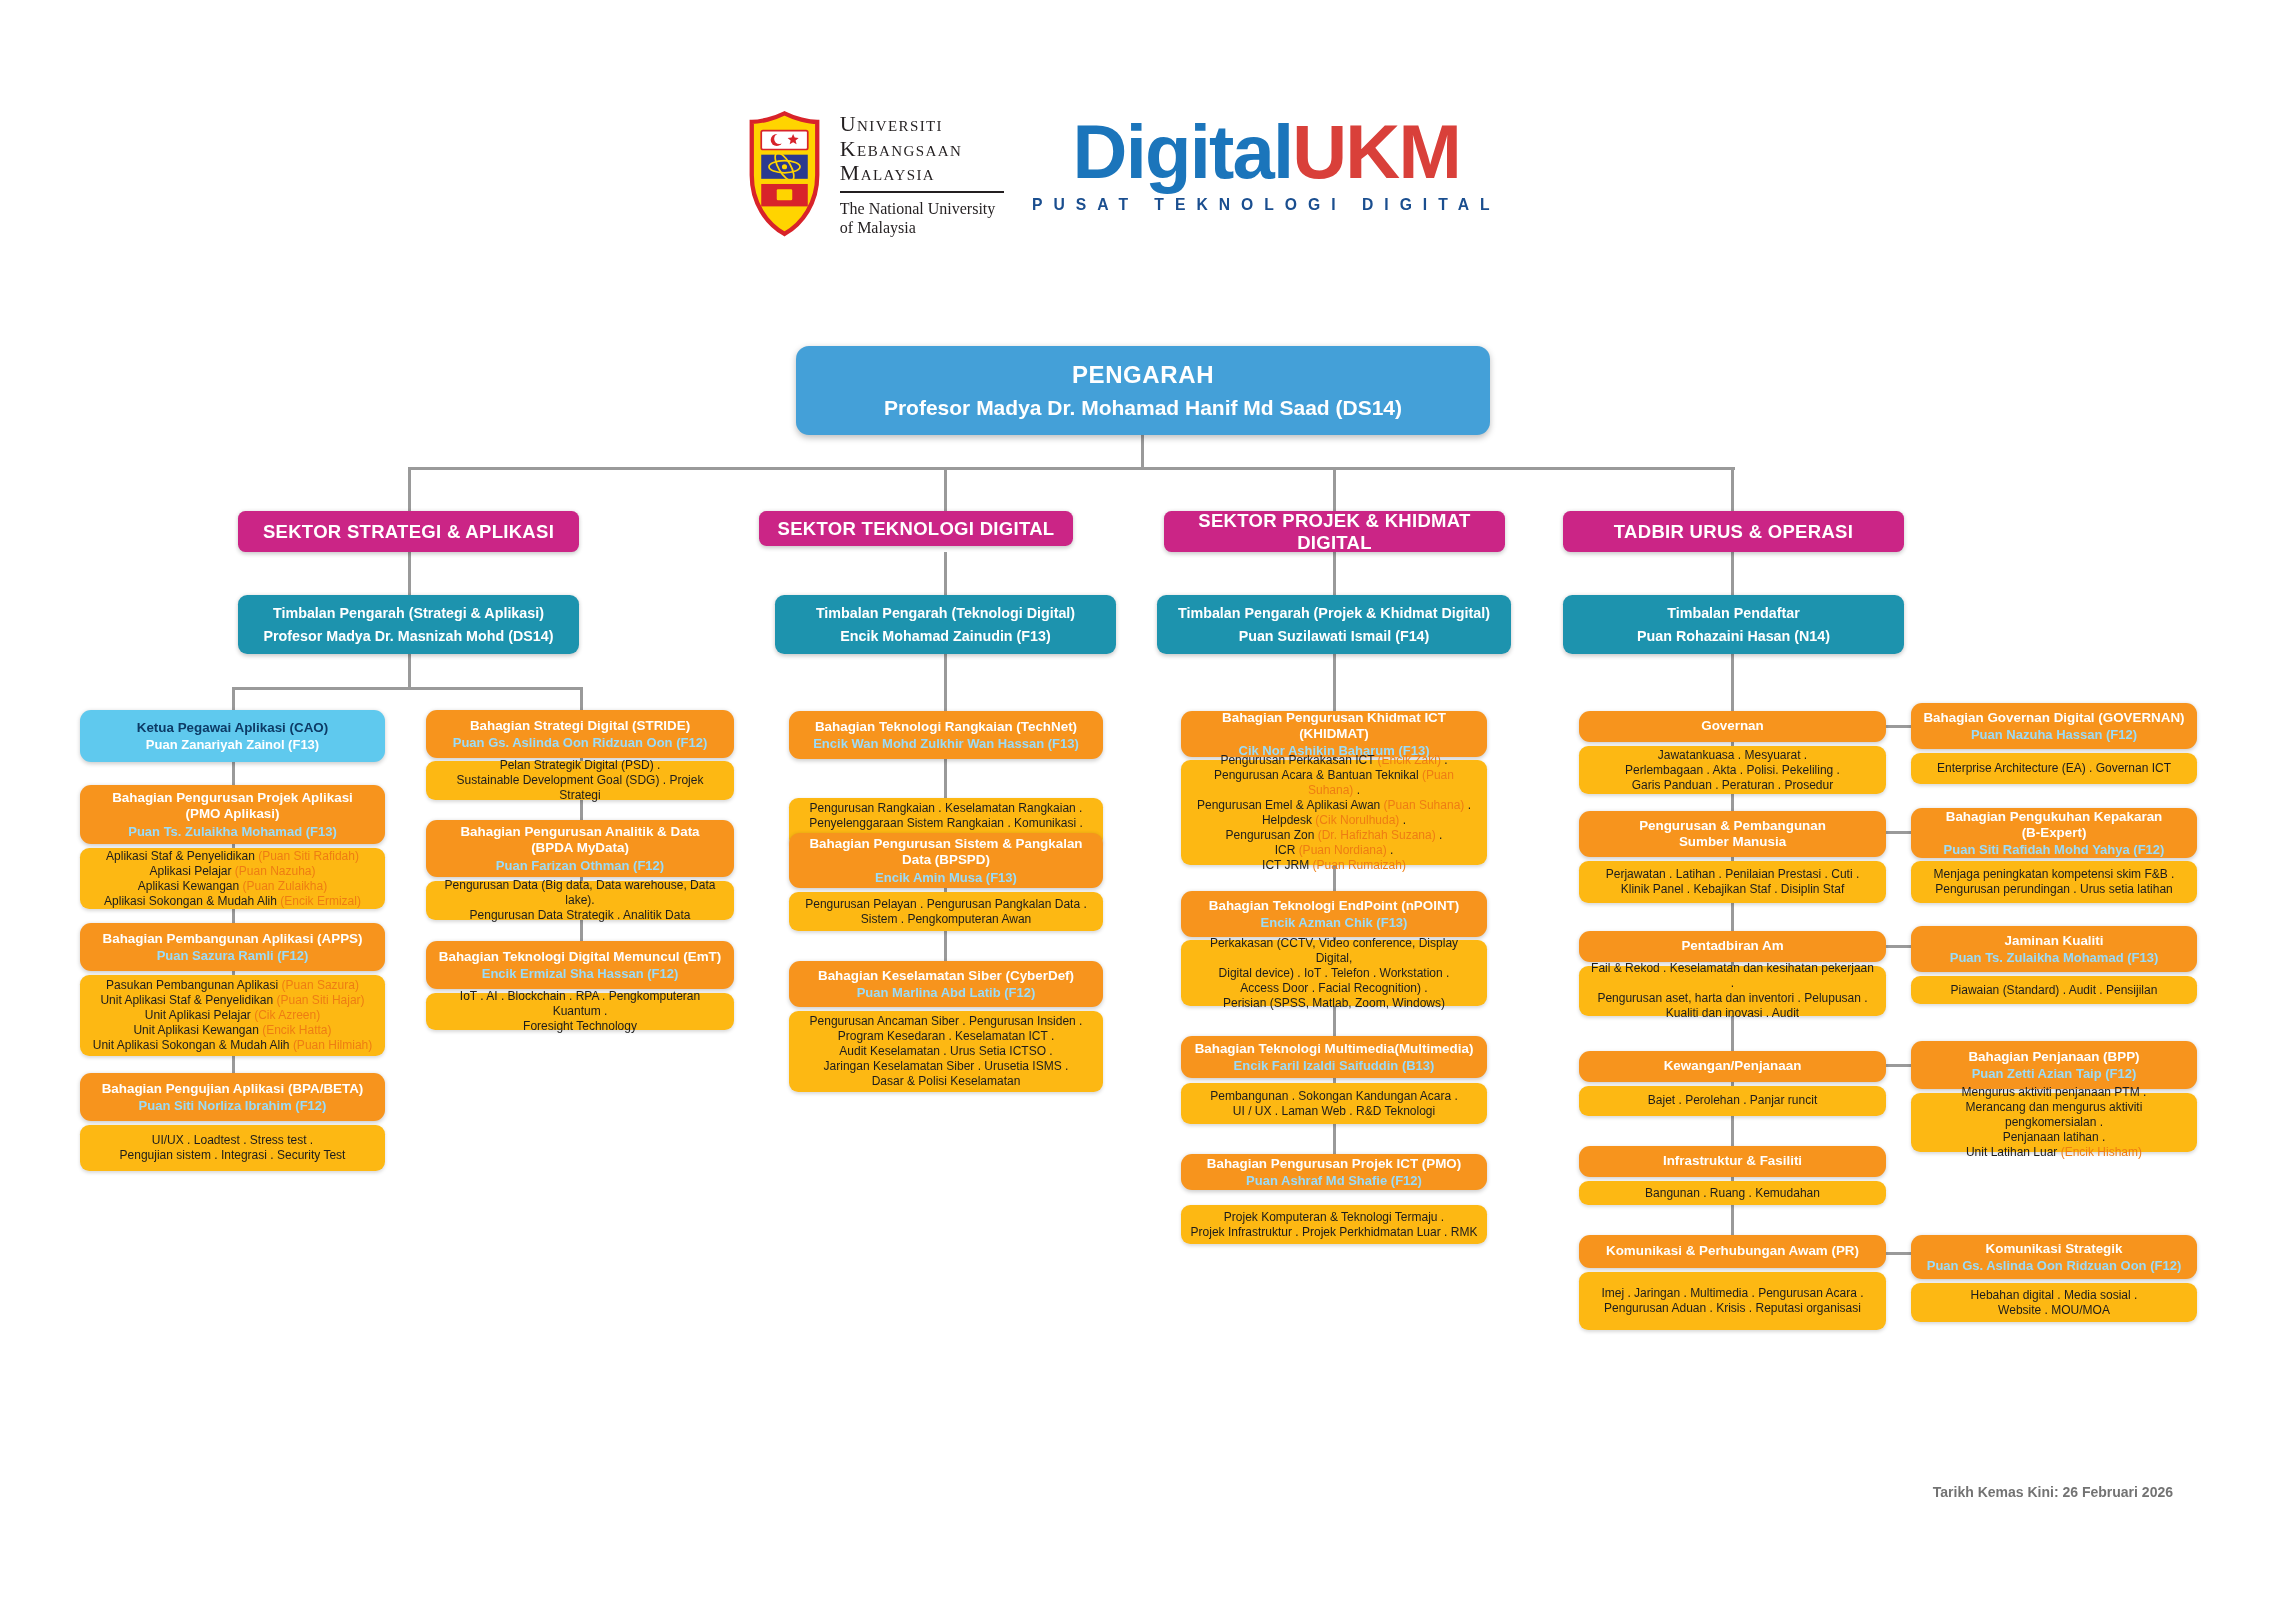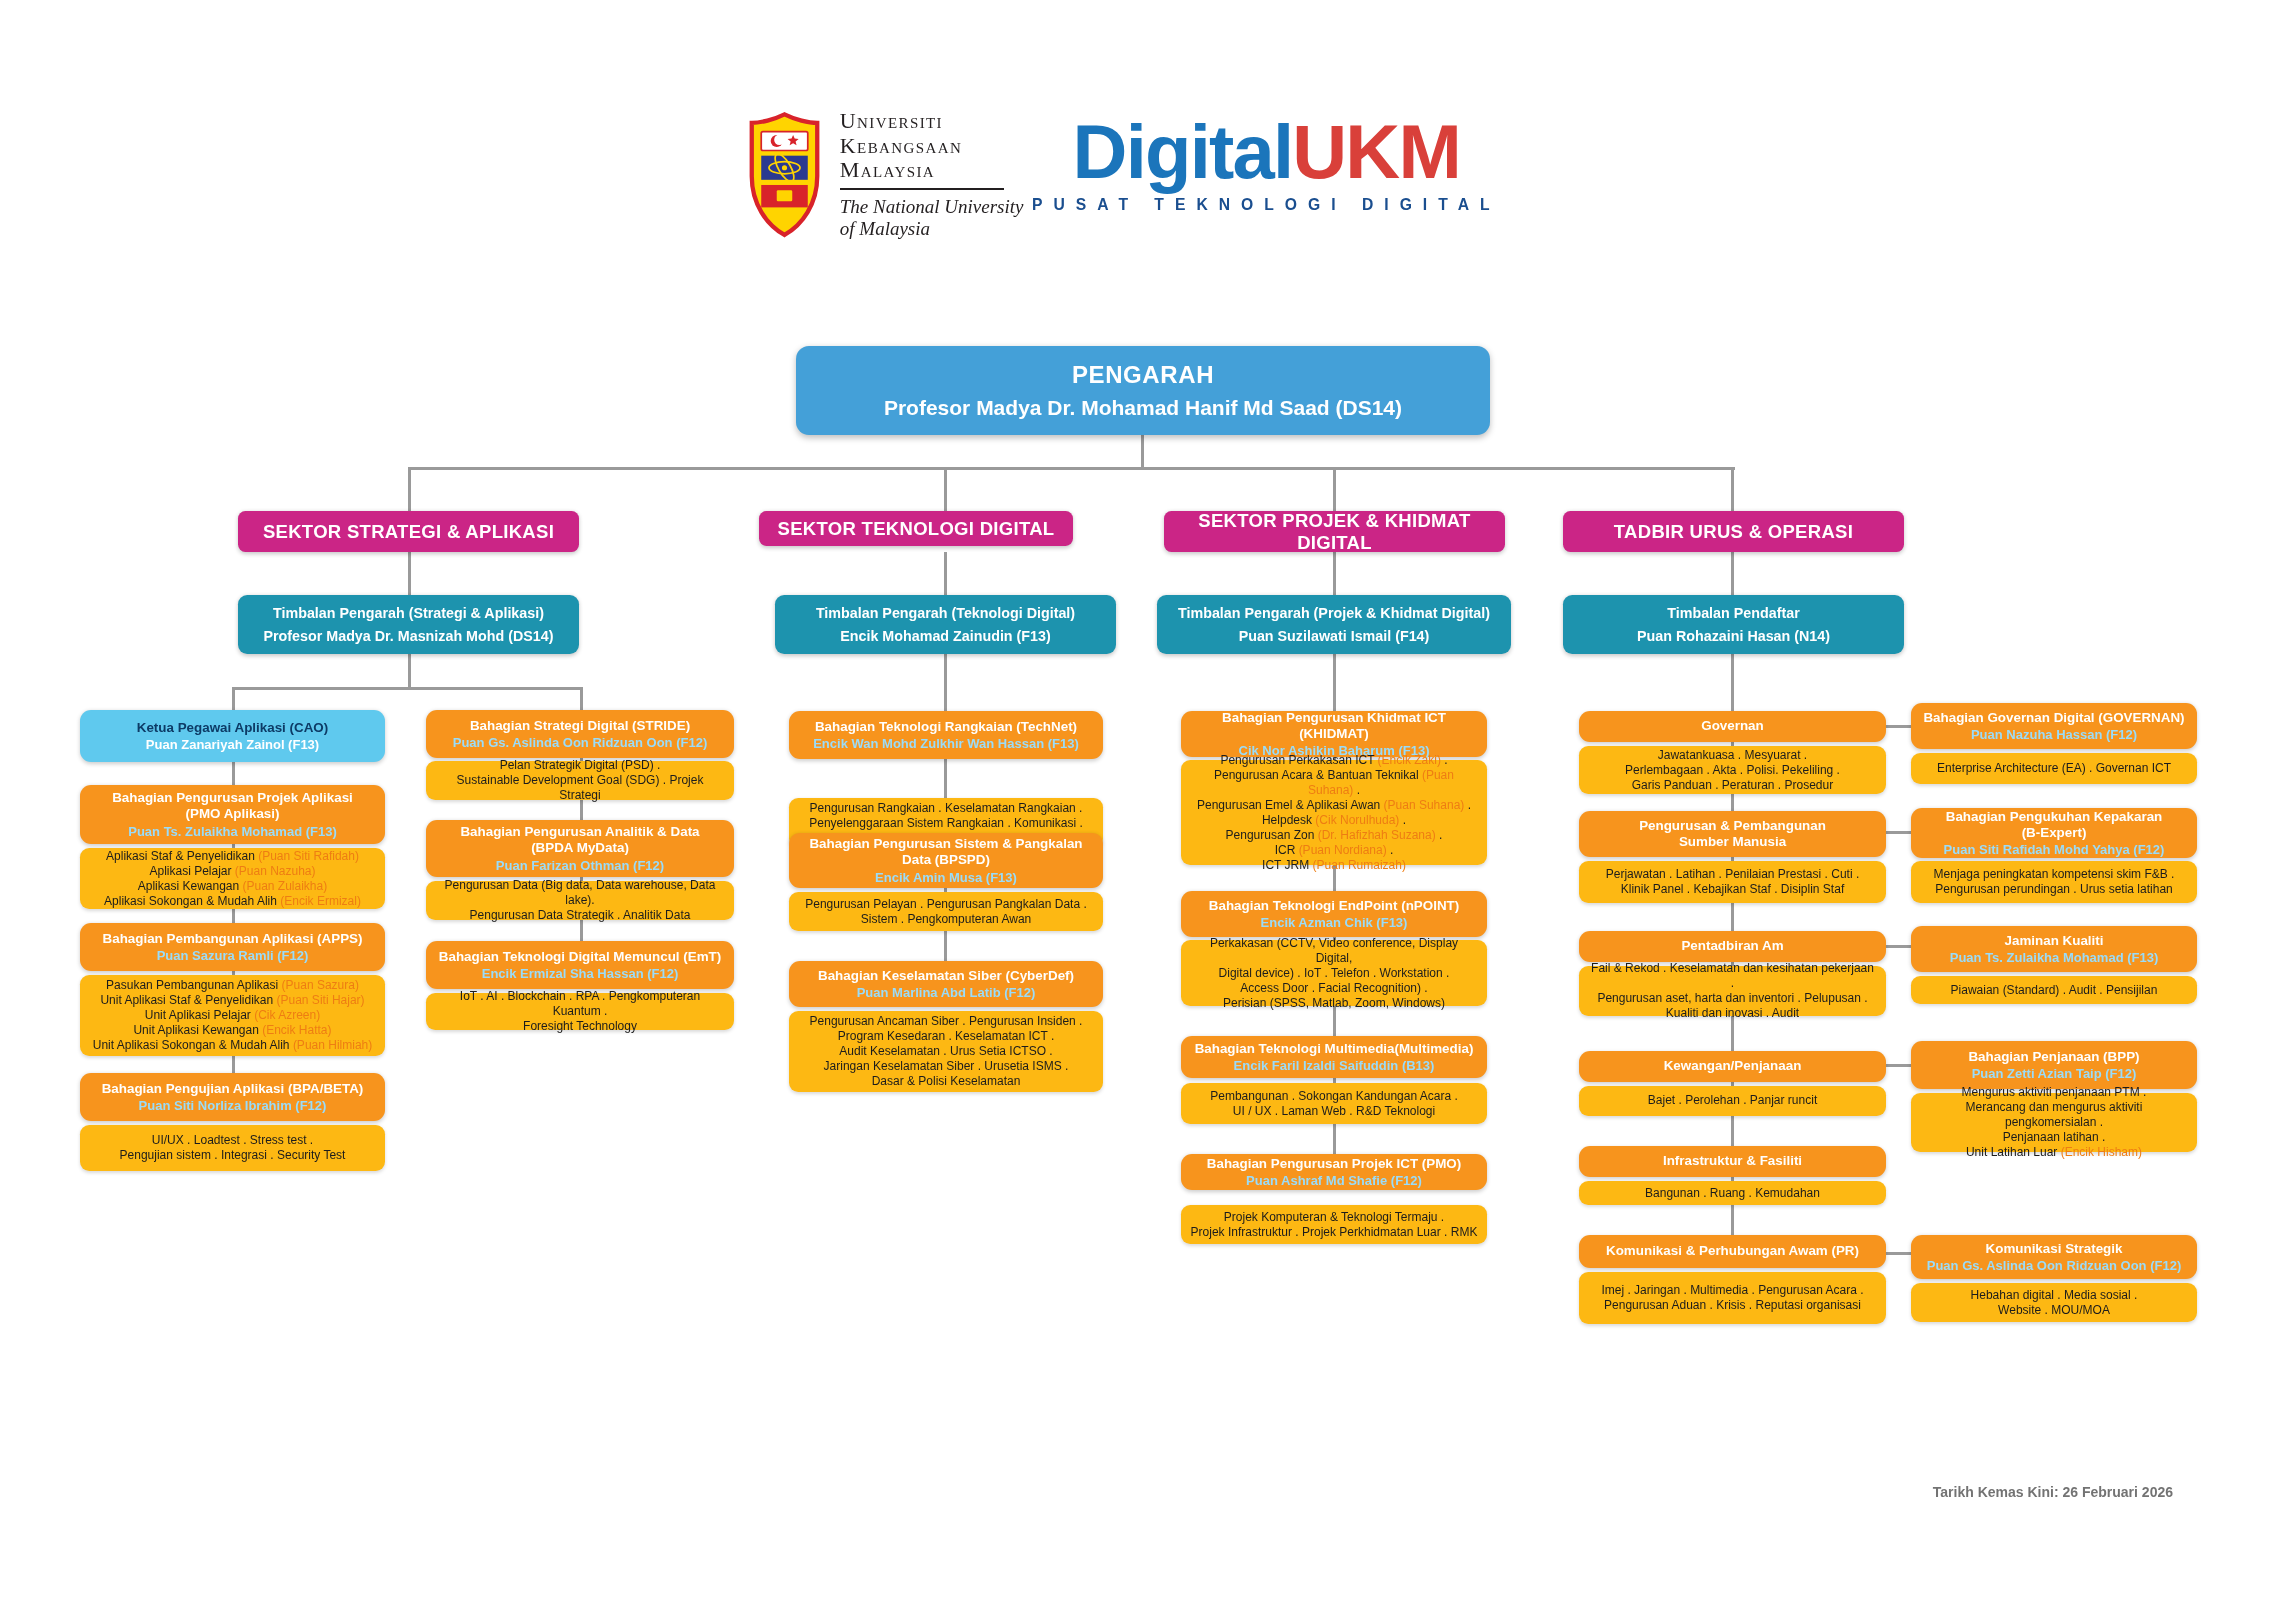--- a/index.html
+++ b/index.html
@@ -37,21 +37,21 @@
   .cao .n { color:#ffffff; }
 
   .det { background:#FDB813; border-radius:9.2px; padding:3.7px 9.2px; box-shadow:0 1.8px 3.7px rgba(0,0,0,.15); }
   .det .dt { font-size:12px; line-height:1.25; color:#1c1c1c; white-space:pre-line; display:block; }
   .nm { color:#EE7D13; }
 
   
   .ukm-logo { position:absolute; left:744px; top:109px; display:flex; align-items:center; gap:14.8px; }
   .uni-name { font-family:"Liberation Serif","DejaVu Serif",serif; font-variant:small-caps; font-size:22px; letter-spacing:1.4px; color:#231F20; line-height:1.12; }
   .uni-divider { height:1.8px; background:#231F20; margin:5.5px 0; width:164px; }
-  .uni-tag { font-family:"Liberation Serif","DejaVu Serif",serif; font-style:italic; font-size:19px; color:#231F20; line-height:1.2; }
+  .uni-tag { font-family:"Liberation Serif","DejaVu Serif",serif; font-size:16px; color:#231F20; line-height:1.2; }
 
   .dukm { position:absolute; left:1032px; top:114px; text-align:center; }
   .dukm .word { font-size:76px; font-weight:700; letter-spacing:-1.8px; line-height:1; }
   .dukm .w1 { color:#1B75BB; }
   .dukm .w2 { color:#D9403A; }
   .dukm .sub { font-size:15.7px; font-weight:700; letter-spacing:11px; color:#1A4E8F; margin-top:5.5px; }
 
   .footer-note { position:absolute; left:1894px; top:1484px; width:279px; text-align:right; font-size:14px; font-weight:700; color:#737373; }
 </style>
 </head>
@@ -297,21 +297,21 @@
   </div>
   <div class="box hdr" style="left:1579px;top:1146px;width:307px;height:31px">
     <div class="t">Infrastruktur &amp; Fasiliti</div>
   </div>
   <div class="box det" style="left:1579px;top:1181px;width:307px;height:24px">
     <span class="dt">Bangunan . Ruang . Kemudahan</span>
   </div>
   <div class="box hdr" style="left:1579px;top:1235px;width:307px;height:33px">
     <div class="t">Komunikasi &amp; Perhubungan Awam (PR)</div>
   </div>
-  <div class="box det" style="left:1579px;top:1272px;width:307px;height:52px">
+  <div class="box det" style="left:1579px;top:1272px;width:307px;height:58px">
     <span class="dt">Imej . Jaringan . Multimedia . Pengurusan Acara .
 Pengurusan Aduan . Krisis . Reputasi organisasi</span>
   </div>
 
   <div class="box hdr" style="left:1911px;top:703px;width:286px;height:46px">
     <div class="t">Bahagian Governan Digital (GOVERNAN)</div>
     <div class="n">Puan Nazuha Hassan (F12)</div>
   </div>
   <div class="box det" style="left:1911px;top:753px;width:286px;height:31px">
     <span class="dt">Enterprise Architecture (EA) . Governan ICT</span>

